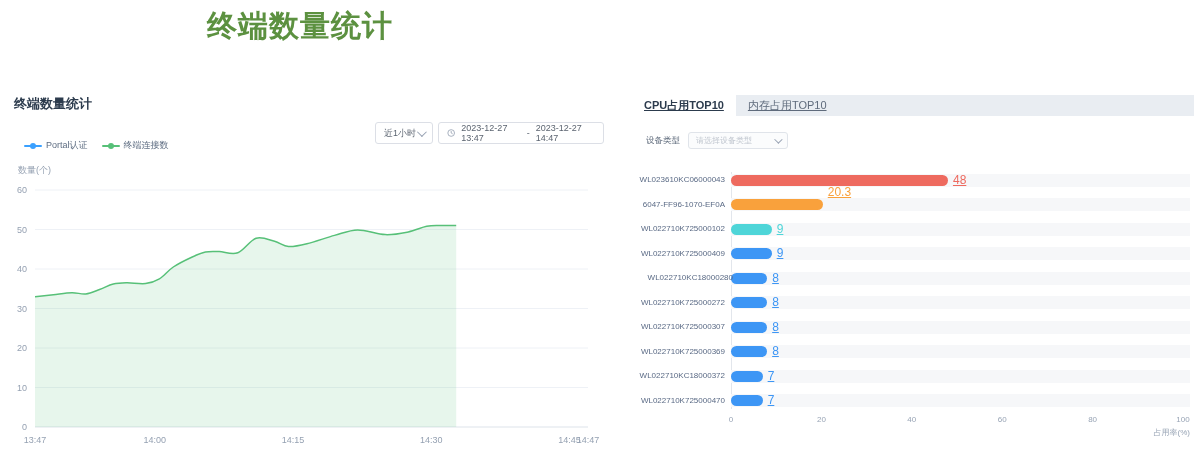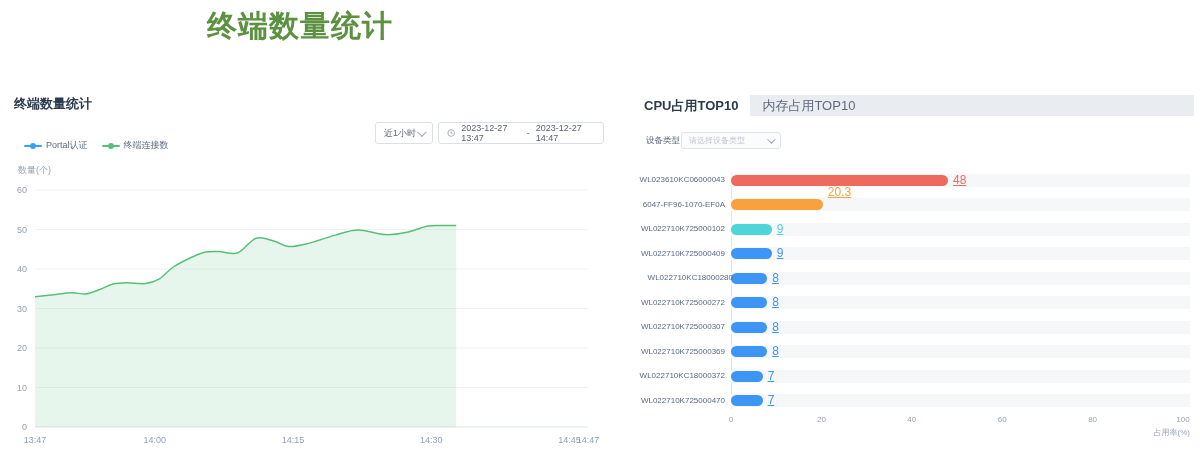--- a/index.html
+++ b/index.html
@@ -19,23 +19,23 @@
   .date-input{width:166px;padding:0 8px;gap:6px;justify-content:center;cursor:pointer;}
   .chev{width:6px;height:6px;border-right:1px solid #98a2b3;border-bottom:1px solid #98a2b3;
     transform:rotate(45deg) translateY(-2px);flex:none;}
   .legend{position:absolute;left:10px;top:44px;display:flex;gap:14px;align-items:center;}
   .lg-item{display:flex;align-items:center;gap:4px;font-size:9px;color:#5e6d82;cursor:pointer;}
   .lg-mark{position:relative;width:18px;height:2px;border-radius:1px;background:currentColor;flex:none;}
   .lg-mark i{position:absolute;left:6px;top:-2px;width:6px;height:6px;border-radius:50%;background:currentColor;}
   #line-chart{position:absolute;left:0;top:0;width:590px;height:350px;}
   
   .tabs{position:absolute;left:0;top:0;width:562px;height:21px;background:#e9edf2;display:flex;align-items:stretch;}
-  .tab{padding:0 12px;display:flex;align-items:center;font-size:13px;color:#5f6b7c;cursor:pointer;white-space:nowrap;}
+  .tab{padding:0 12px;display:flex;align-items:center;font-size:11px;color:#5f6b7c;cursor:pointer;white-space:nowrap;text-decoration:underline;}
   .tab.active{background:#fff;color:#2c3b4d;font-weight:bold;}
-  .form-row{position:absolute;left:14px;top:37px;display:flex;align-items:center;gap:1px;}
+  .form-row{position:absolute;left:14px;top:37px;display:flex;align-items:center;gap:8px;}
   .form-label{font-size:8.5px;color:#5f6b7c;}
   .device-select{width:100px;height:17px;box-sizing:border-box;border:1px solid #e0e4ea;border-radius:3px;
     background:#fbfcfd;display:flex;align-items:center;justify-content:space-between;padding:0 7px;cursor:pointer;}
   .device-select .ph{font-size:8px;color:#c0c6cf;}
   .device-select .chev{width:5px;height:5px;}
   .barchart{position:absolute;left:0;top:70px;width:562px;height:280px;}
   .barchart *{position:absolute;}
   .stripe{background:#f6f7f9;}
   .bar{border-radius:5.5px;}
   .bar-val{font-size:12px;line-height:13px;text-decoration:underline;}

